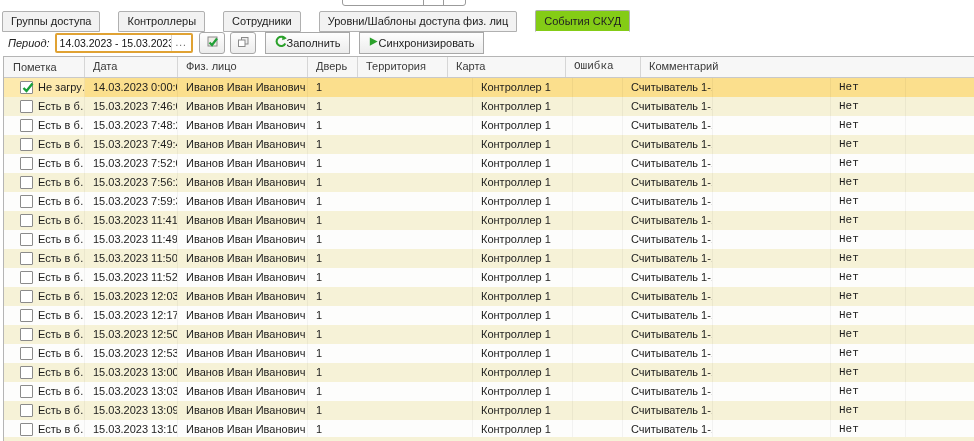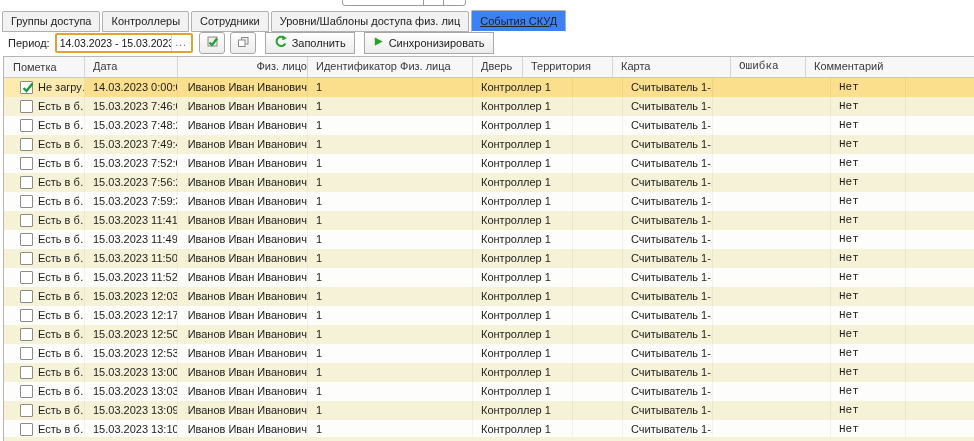--- a/index.html
+++ b/index.html
@@ -9,50 +9,50 @@
   }
   
   .top-partial{
     position:absolute;left:342px;top:-12px;width:122px;height:16px;
     background:#fff;border:1px solid #9b9b9b;border-radius:0 0 3px 3px;
   }
   .top-partial .tick{position:absolute;top:0;bottom:0;width:1px;background:#9b9b9b;}
   .top-partial .t1{left:80px;} .top-partial .t2{left:100px;}
 
   
-  .tabbar{position:absolute;left:2px;top:10px;display:flex;gap:2px;align-items:flex-end;}
+  .tabbar{position:absolute;left:2px;top:10px;display:flex;gap:18px;align-items:flex-end;}
   .tab{
     height:19px;line-height:19px;padding:0 8px;background:#f2f2f2;
     border:1px solid #b0b0b0;border-radius:2px 2px 0 0;white-space:nowrap;
     color:#222;cursor:default;
   }
-  .tab.active{background:#3b82f6;height:20px;line-height:20px;border-bottom-color:#fff;position:relative;z-index:2;text-decoration:underline;}
+  .tab.active{background:#84cc16;height:20px;line-height:20px;border-bottom-color:#fff;position:relative;z-index:2;}
 
   
   .toolbar{position:absolute;left:0;top:31px;right:0;height:23px;display:flex;align-items:center;}
-  .tb-label{margin-left:8px;color:#222;}
+  .tb-label{margin-left:8px;color:#222;font-style:italic;}
   .period-field{
     margin-left:5px;width:138px;height:20px;box-sizing:border-box;border:2px solid #e0a233;
     border-radius:2px;background:#fff;display:flex;align-items:center;overflow:hidden;
   }
   .period-field input{
     border:none;outline:none;flex:1;min-width:0;font-family:"Liberation Sans",sans-serif;
     font-size:10.5px;padding:0 0 0 3px;color:#111;background:transparent;
   }
   .period-picker{
     width:19px;height:100%;display:flex;align-items:center;justify-content:center;
     color:#666;border-left:1px solid #d9d9d9;letter-spacing:1px;font-size:10px;cursor:pointer;
   }
   .icon-btn{
     width:24px;height:20px;margin-left:5px;display:flex;align-items:center;justify-content:center;
     background:linear-gradient(#fefefe,#ececec);border:1px solid #a8a8a8;border-radius:3px;cursor:pointer;
   }
   .icon-btn.first{margin-left:6px;}
   .cmd-btn{
-    height:20px;margin-left:9px;display:flex;align-items:center;gap:5px;padding:0 8px;
+    height:20px;margin-left:9px;display:flex;align-items:center;padding:0 8px;
     background:linear-gradient(#fefefe,#ececec);border:1px solid #a8a8a8;border-radius:0;
     color:#222;white-space:nowrap;cursor:pointer;
   }
 
   
   .grid{
     position:absolute;left:3px;top:56px;right:0;bottom:0;
     border-left:1px solid #b5b5b5;border-top:1px solid #b5b5b5;
     display:flex;flex-direction:column;overflow:hidden;background:#22c55e;
   }
@@ -64,21 +64,21 @@
   .trow{display:flex;height:19px;flex:none;}
   .trow:nth-child(odd){background:#fdfdfc;}
   .trow:nth-child(even){background:#f6f2d7;}
   .trow.selected{background:#fbdf8d;}
   .trow.selected .c0{background:#fdeaae;}
   .tcell{
     box-sizing:border-box;height:19px;line-height:19px;padding-left:8px;color:#1c1c1c;
     border-right:1px solid rgba(0,0,0,0.045);white-space:nowrap;overflow:hidden;
   }
   .c0{width:81px;display:flex;align-items:center;padding-left:0;}
-  .c1{width:93px;} .c2{width:130px;text-align:right;} .c3{width:165px;} .c4{width:100px;}
+  .c1{width:93px;} .c2{width:130px;} .c3{width:165px;} .c4{width:100px;}
   .c5{width:50px;} .c6{width:90px;} .c7{width:118px;} .c8{width:75px;font-family:Liberation Mono, monospace;}
   .c9{flex:1;border-right:none;}
   .checkbox{
     position:relative;width:13px;height:13px;margin-left:16px;box-sizing:border-box;
     background:#fff;border:1px solid #8b8b8b;border-radius:1px;flex:none;cursor:pointer;
   }
   .checkbox svg{position:absolute;left:0px;top:-1px;overflow:visible;}
   .mark-label{margin-left:5px;overflow:hidden;white-space:nowrap;}
   .partial-row{height:4px;background:#f6f2d7;flex:none;}
 </style>
@@ -139,21 +139,20 @@
       </span>
       <span>Синхронизировать</span>
     </div>
   </div>
 
   <div class="grid">
     <div class="thead">
       <div class="hcell c0" style="padding-left:9px">Пометка</div>
       <div class="hcell c1">Дата</div>
       <div class="hcell c2">Физ. лицо</div>
-      <div class="hcell c3">Идентификатор Физ. лица</div>
       <div class="hcell c5">Дверь</div>
       <div class="hcell c6">Территория</div>
       <div class="hcell c7">Карта</div>
       <div class="hcell c8">Ошибка</div>
       <div class="hcell c9">Комментарий</div>
     </div>
     <div style="display:flex;flex-direction:column;flex:1;overflow:hidden;">
         <div class="trow selected">
           <div class="tcell c0">
             <span class="checkbox">

